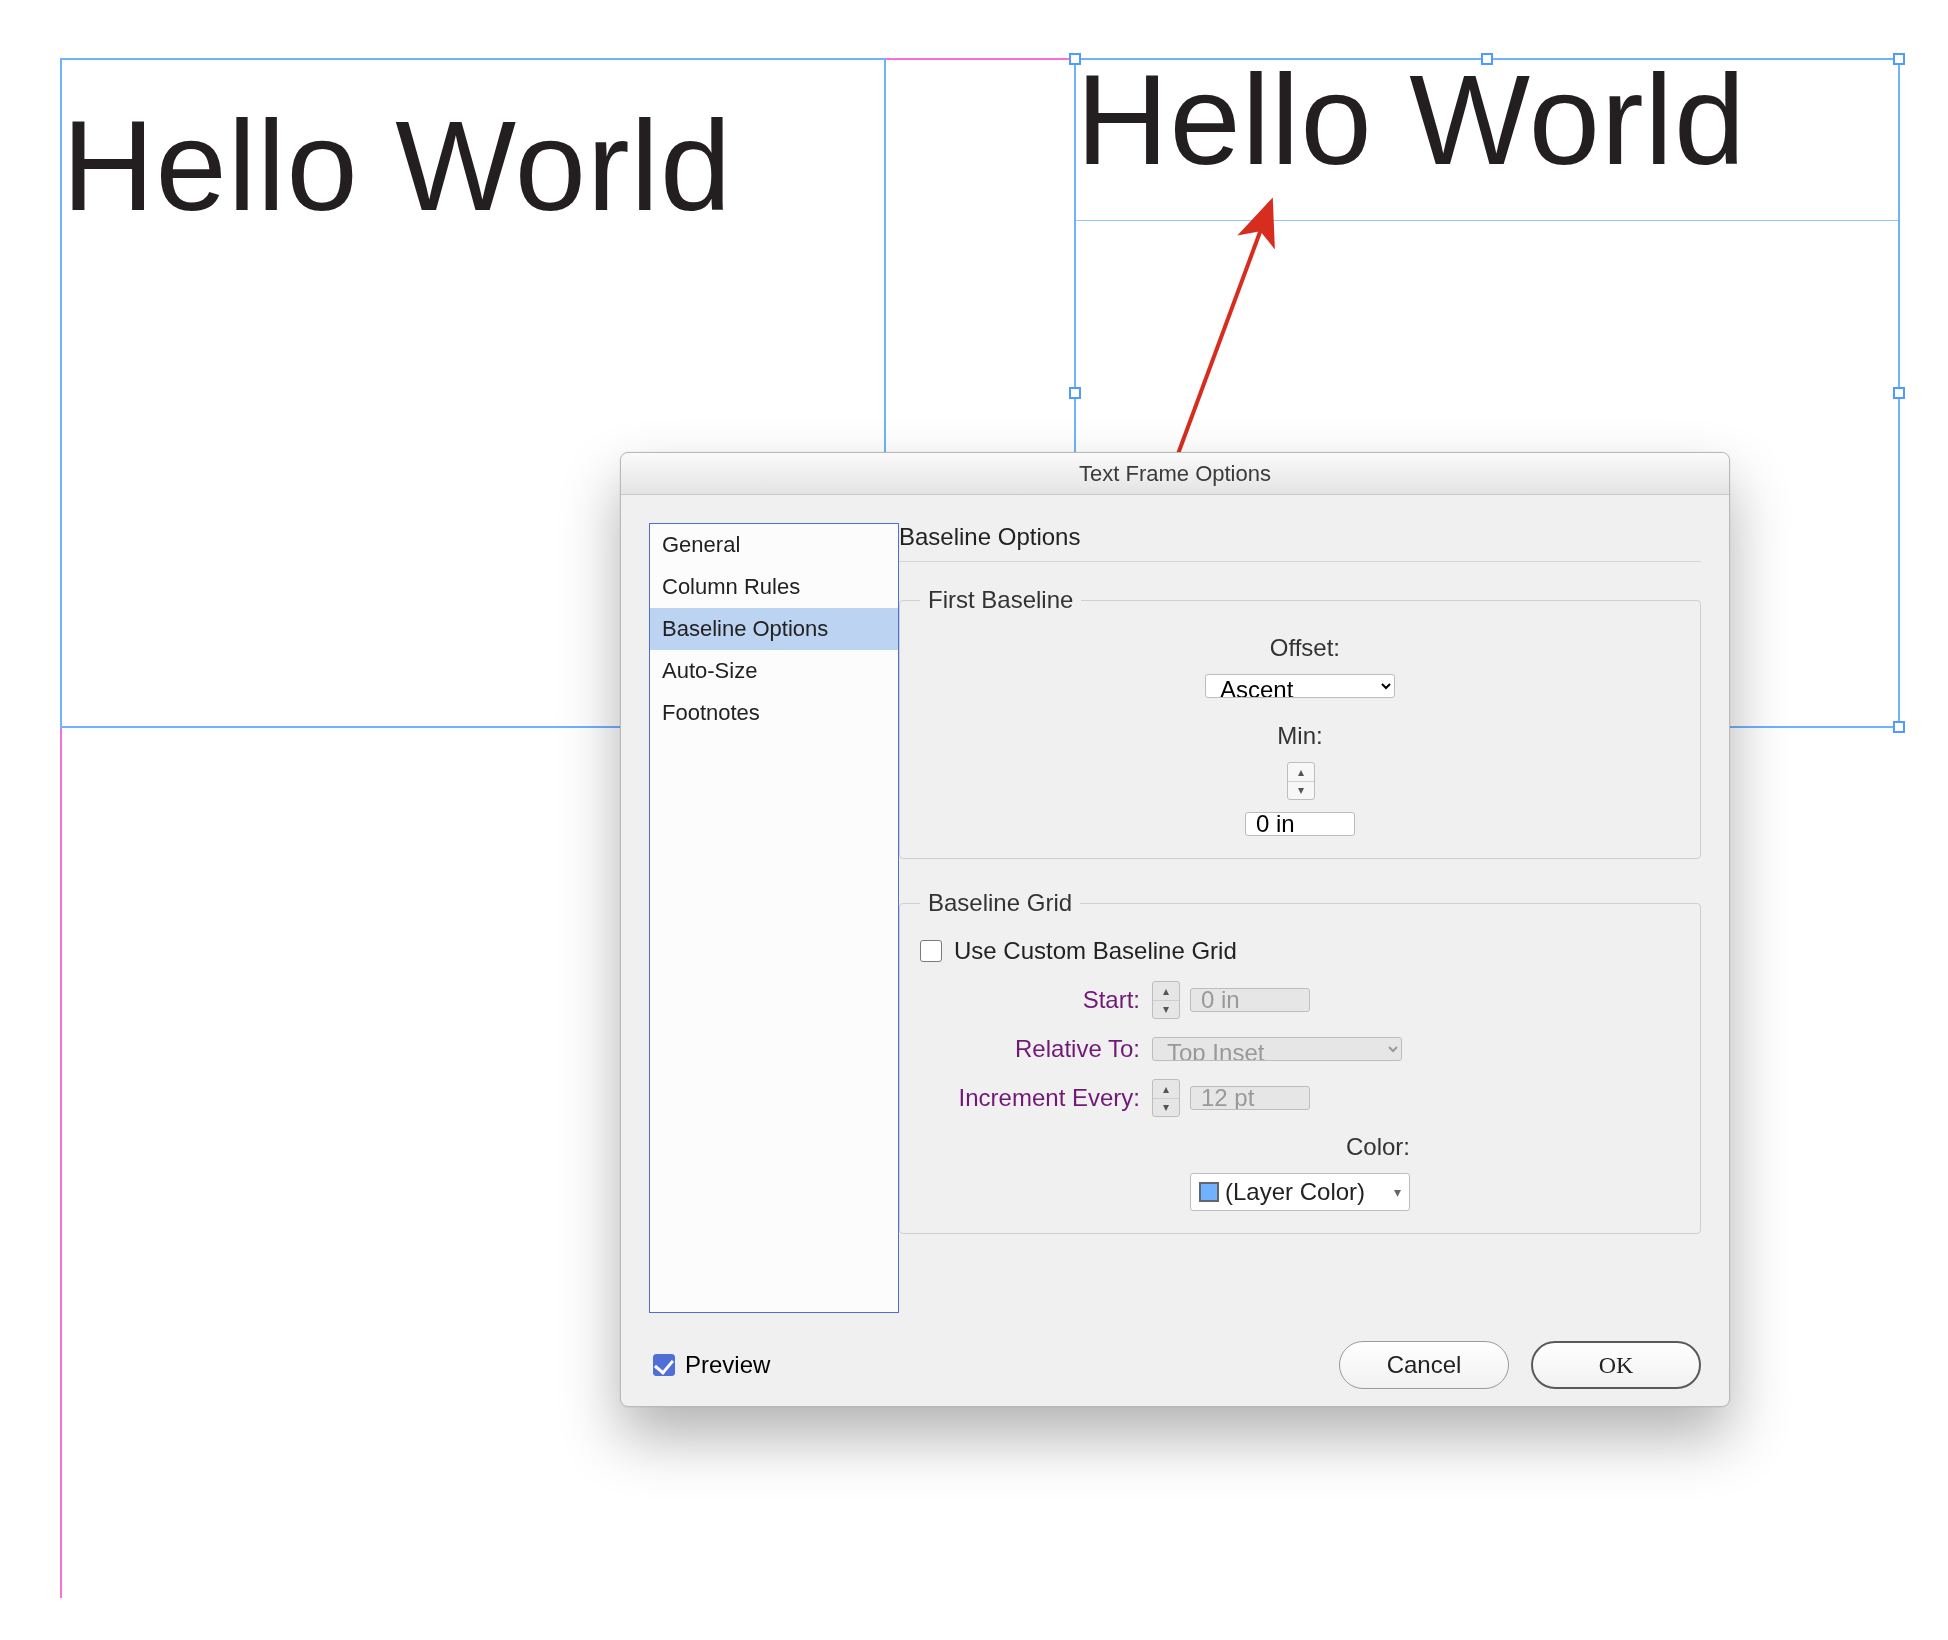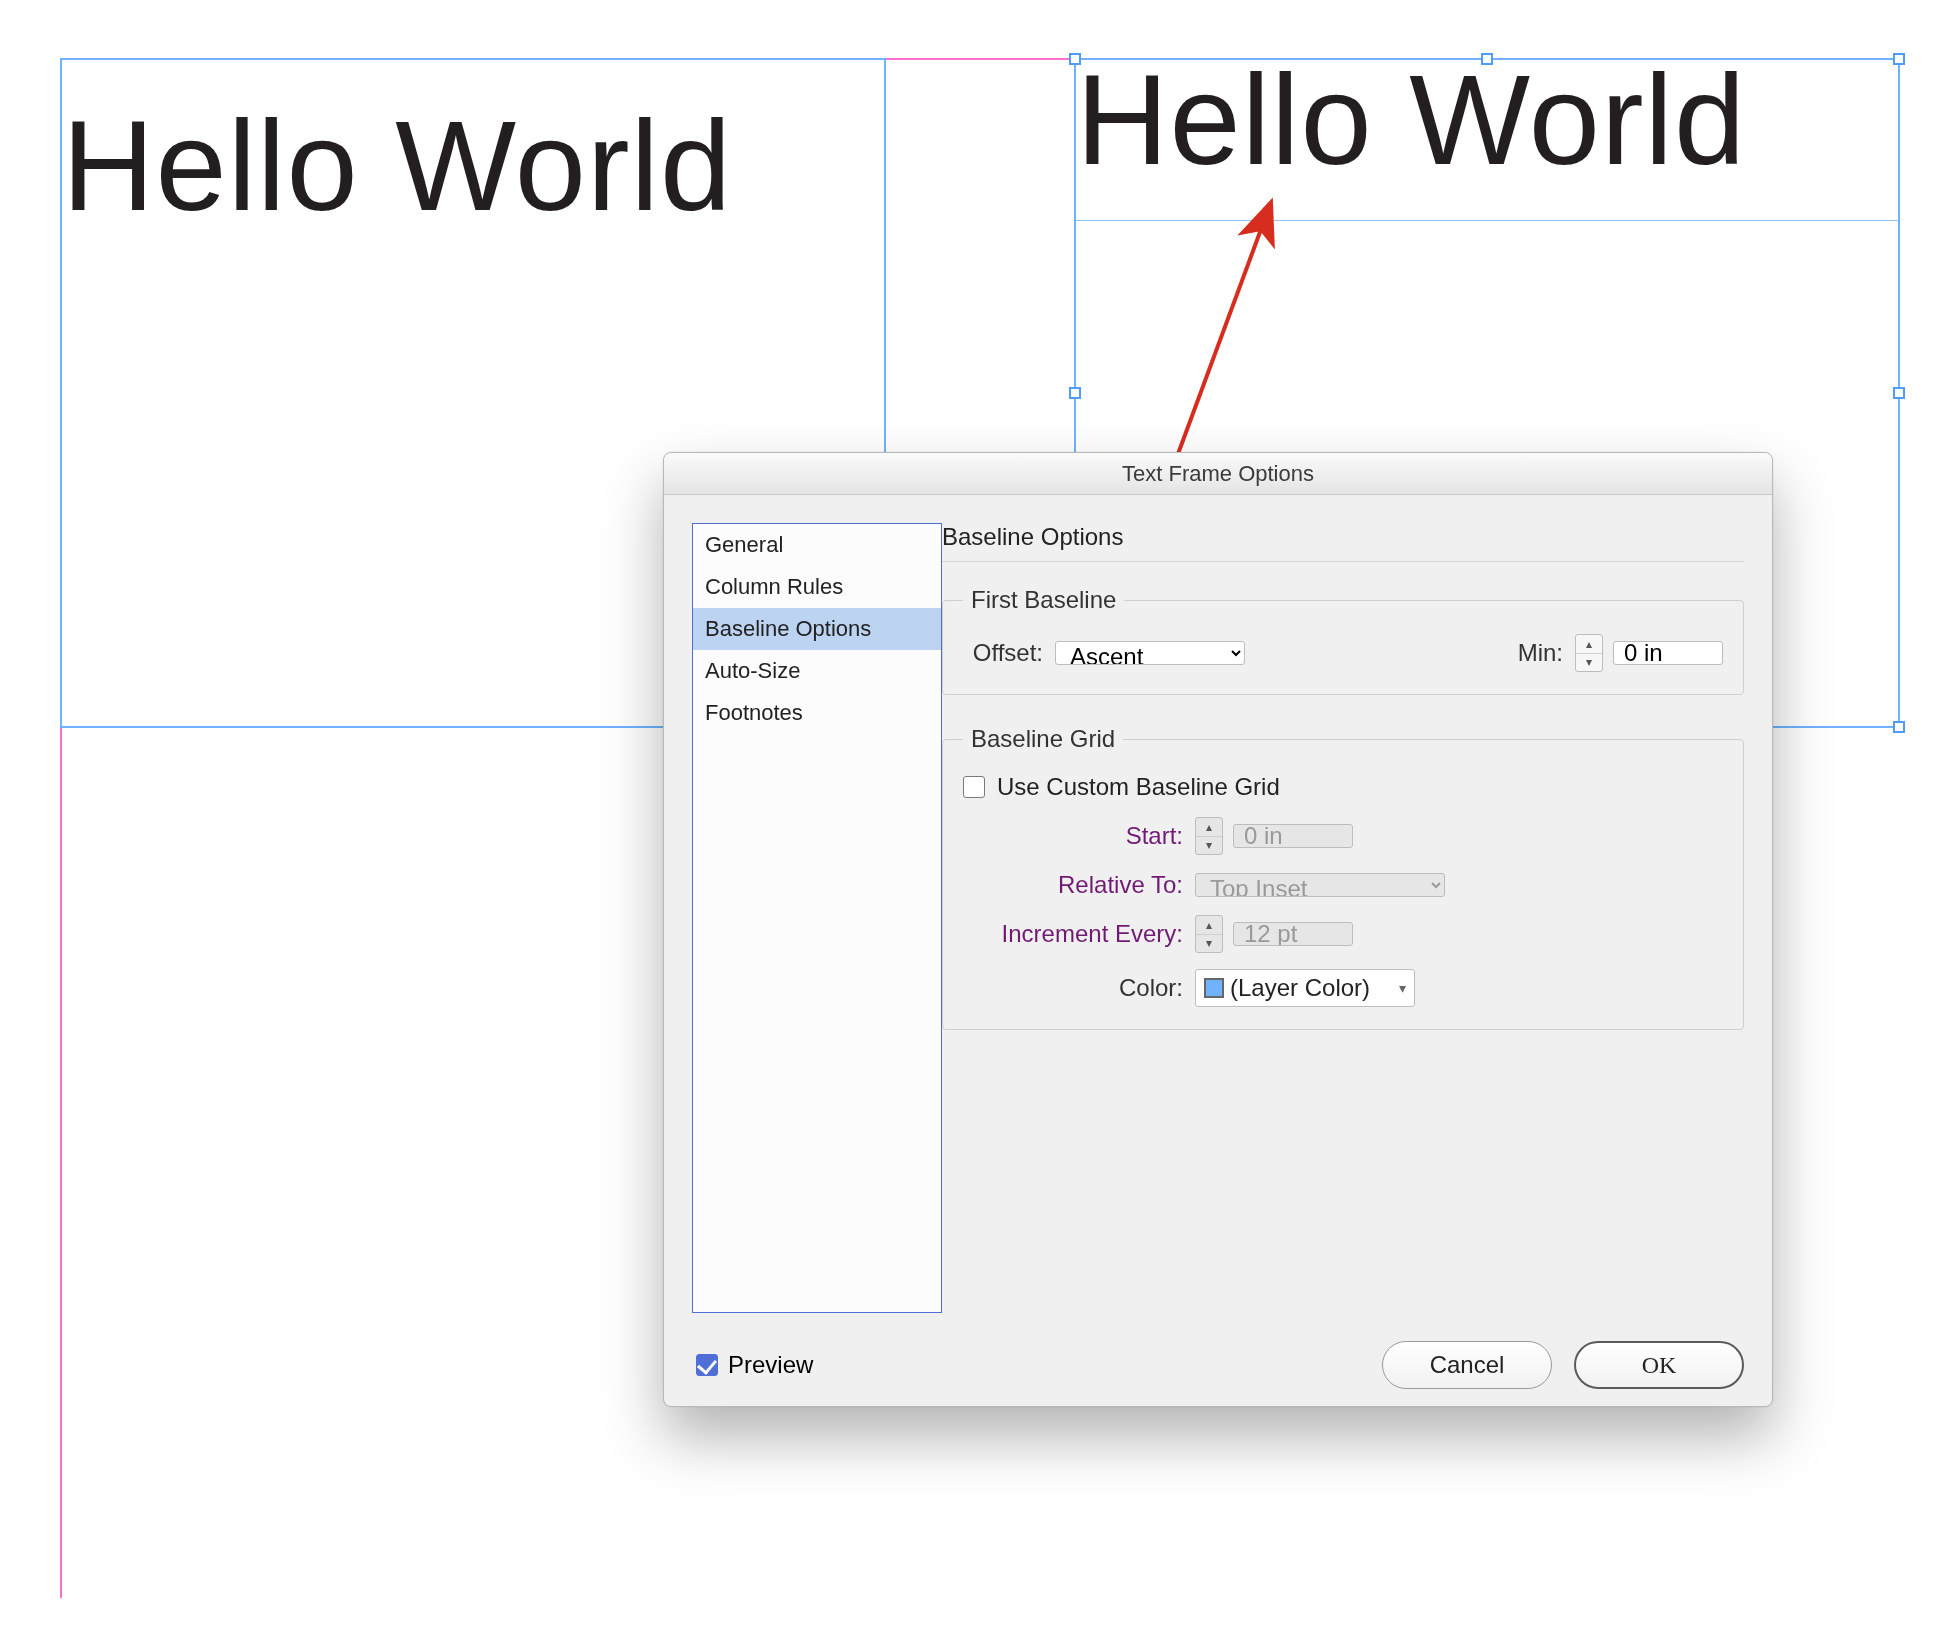--- a/index.html
+++ b/index.html
@@ -108,21 +108,20 @@
     left: 620px;
     top: 452px;
     width: 1110px;
     height: 955px;
     background: #f0f0f0;
     border: 1px solid #b9b9b9;
     border-radius: 8px;
     box-shadow: 0 30px 60px rgba(0,0,0,0.30), 0 0 0 1px rgba(0,0,0,0.03);
     display: flex;
     flex-direction: column;
-    margin-left: 43px;
   }
 
   .dialog-title {
     height: 42px;
     line-height: 42px;
     text-align: center;
     font-size: 22px;
     color: #3b3b3b;
     background: linear-gradient(#fafafa,#e4e4e4);
     border-top-left-radius: 8px;
@@ -178,21 +177,21 @@
     color: #333;
     padding: 0 8px;
   }
 
   .row {
     display: flex;
     align-items: center;
     gap: 12px;
     margin-bottom: 16px;
   }
-  .row:last-child { margin-bottom: 0; }
+  .row:last-child { margin-bottom: 0; flex-direction: column; }
   .row .lab {
     text-align: right;
     color: #333;
     font-size: 24px;
   }
 
   select.sel, .text-input {
     height: 24px;
     border: 1px solid #bdbdbd;
     background: #ffffff;

